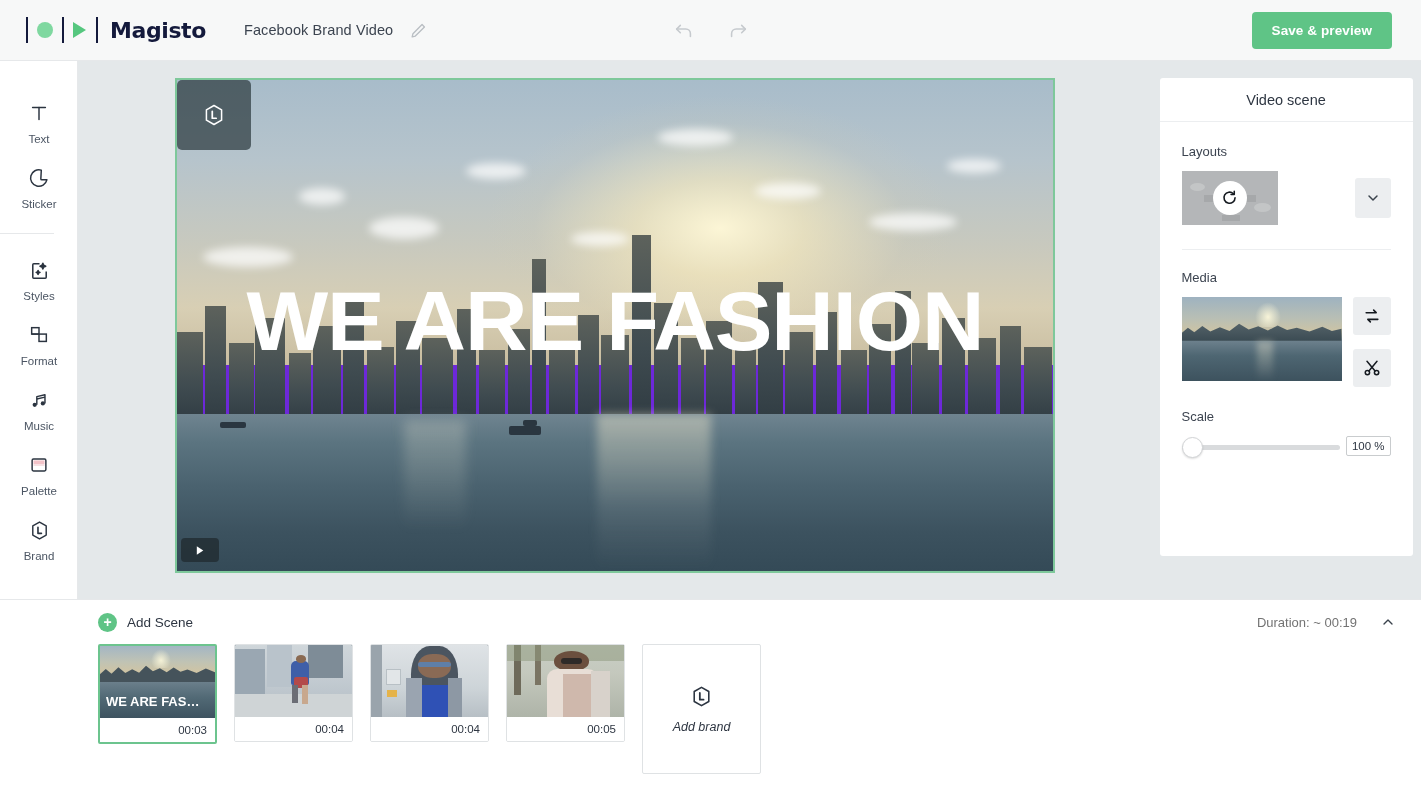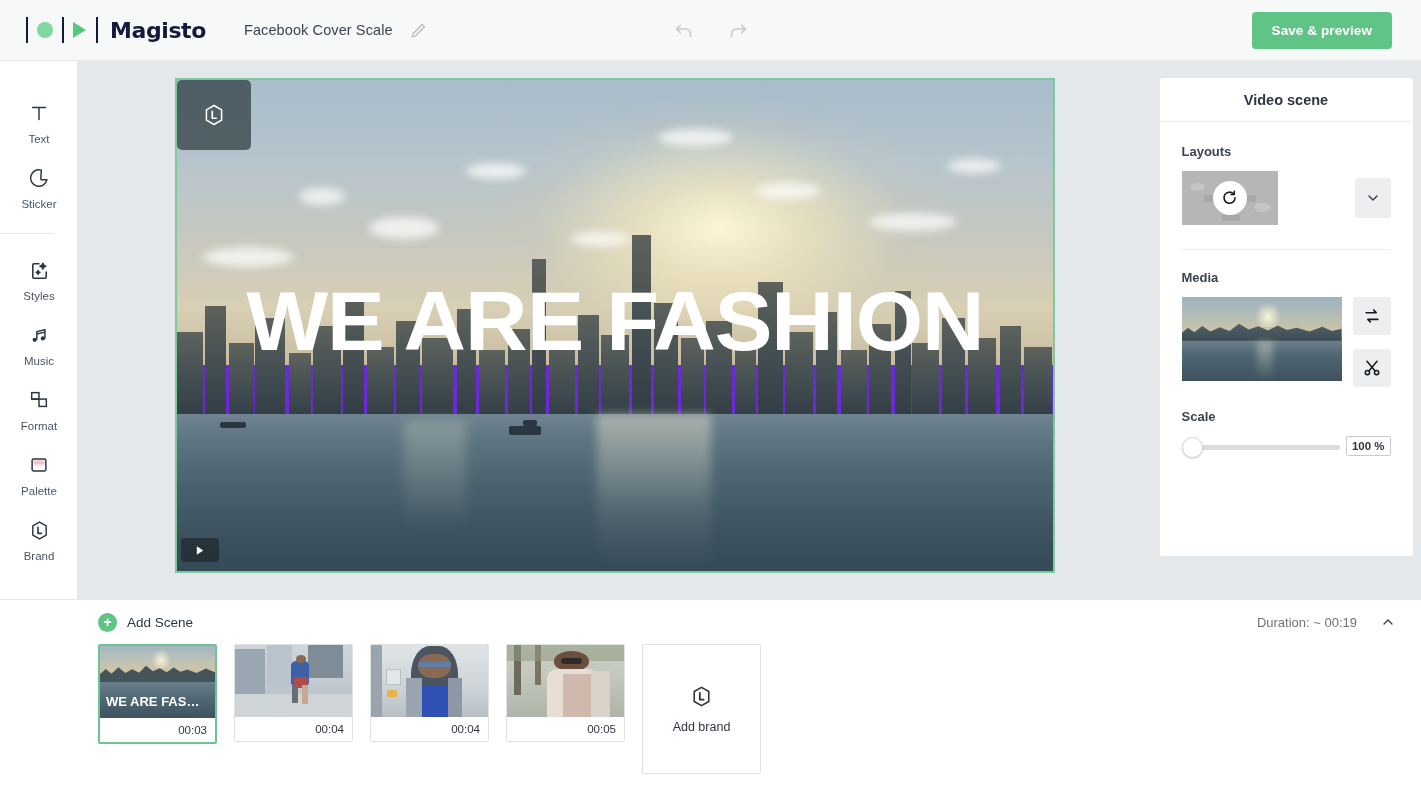--- a/index.html
+++ b/index.html
@@ -135,21 +135,21 @@
     border-radius: 4px;
     display: flex; align-items: center; justify-content: center;
     cursor: pointer;
   }
 
   
   .rightpanel {
     width: 270px; min-width: 270px;
     background: #e4e8ea;
     padding: 17px 0 0 0;
-    display: flex; flex-direction: column; align-items: center; font-weight: bold;
+    display: flex; flex-direction: column; align-items: center;
   }
   .panel-card {
     width: 253px; background: #ffffff;
     border-radius: 3px;
     display: flex; flex-direction: column;
     min-height: 478px;
   }
   .panel-head {
     height: 44px; display: flex; align-items: center; justify-content: center;
     border-bottom: 1px solid #eceef0;
@@ -232,40 +232,40 @@
   .scene-dur { height: 24px; display: flex; align-items: center; justify-content: flex-end; padding-right: 8px; font-size: 11.5px; color: #2e3642; background:#fff; }
   .scene-cap {
     position: absolute; left: 6px; top: 48px; color: #fff;
     font-family: "Liberation Sans Narrow", "Liberation Sans", sans-serif;
     font-size: 13px; font-weight: bold; white-space: nowrap;
   }
   .addbrand-card {
     width: 119px; height: 130px; background: #fff;
     border: 1px solid #dfe2e4; border-radius: 2px;
     display: flex; flex-direction: column; align-items: center; justify-content: center;
-    gap: 11px; cursor: pointer;
+    gap: 11px; cursor: pointer; font-style: italic;
   }
   .addbrand-label { font-size: 12.5px; color: #2e3642; }
 </style>
 </head>
 <body>
 
 <div class="app">
 
   <div class="topbar">
     <div class="logo-wrap">
       <span class="logo-bar"></span>
       <span class="logo-dot"></span>
       <span class="logo-bar"></span>
       <span class="logo-tri"></span>
       <span class="logo-bar"></span>
       <span class="logo-text">Magisto</span>
     </div>
 
-    <span class="proj-title">Facebook Cover Scale</span>
+    <span class="proj-title">Facebook Brand Video</span>
 
     <span class="edit-pencil">
       <svg width="19" height="19" viewBox="0 0 24 24" fill="none" stroke="#b9bec3" stroke-width="1.7" stroke-linecap="round" stroke-linejoin="round">
         <path d="M16.5 4.5l3 3L8 19l-4 1 1-4z"></path>
       </svg>
     </span>
 
     <div class="history">
       <span class="hist-btn">
         <svg width="22" height="22" viewBox="0 0 24 24" fill="none" stroke="#c6cace" stroke-width="1.7" stroke-linecap="round" stroke-linejoin="round">
@@ -315,39 +315,39 @@
             <path d="M19 13v6a1 1 0 0 1-1 1H6a1 1 0 0 1-1-1V6a1 1 0 0 1 1-1h6"></path>
             <path d="M15.5 4.5l.9 2.1 2.1.9-2.1.9-.9 2.1-.9-2.1-2.1-.9 2.1-.9z" fill="#2b3440"></path>
             <path d="M10.5 12l.6 1.4 1.4.6-1.4.6-.6 1.4-.6-1.4-1.4-.6 1.4-.6z" fill="#2b3440"></path>
           </svg>
         </span>
         <span class="side-label">Styles</span>
       </div>
 
       <div class="side-item">
         <span class="side-icon">
+          <svg width="22" height="22" viewBox="0 0 24 24" fill="none" stroke="#2b3440" stroke-width="1.6">
+            <rect x="4" y="4" width="8" height="7"></rect>
+            <rect x="12" y="11" width="8" height="8"></rect>
+            <path d="M4 11h8"></path>
+          </svg>
+        </span>
+        <span class="side-label">Format</span>
+      </div>
+
+      <div class="side-item">
+        <span class="side-icon">
           <svg width="23" height="23" viewBox="0 0 24 24" fill="none" stroke="#2b3440" stroke-width="1.5" stroke-linejoin="round">
             <circle cx="7" cy="16.5" r="2.2" fill="#2b3440" stroke="none"></circle>
             <circle cx="15.5" cy="15" r="2.2" fill="#2b3440" stroke="none"></circle>
             <path d="M9.2 16.5V8l8.5-2v9"></path>
             <path d="M9.2 10.5l8.5-2"></path>
           </svg>
         </span>
         <span class="side-label">Music</span>
-      </div>
-
-      <div class="side-item">
-        <span class="side-icon">
-          <svg width="22" height="22" viewBox="0 0 24 24" fill="none" stroke="#2b3440" stroke-width="1.6">
-            <rect x="4" y="4" width="8" height="7"></rect>
-            <rect x="12" y="11" width="8" height="8"></rect>
-            <path d="M4 11h8"></path>
-          </svg>
-        </span>
-        <span class="side-label">Format</span>
       </div>
 
       <div class="side-item">
         <span class="side-icon">
           <svg width="22" height="22" viewBox="0 0 24 24">
             <rect x="4.5" y="5.5" width="15" height="13" rx="1.5" fill="none" stroke="#2b3440" stroke-width="1.6"></rect>
             <rect x="6" y="7" width="12" height="4" fill="#f3c3c9"></rect>
             <rect x="6" y="11" width="12" height="2" fill="#f7dfe2"></rect>
           </svg>
         </span>

